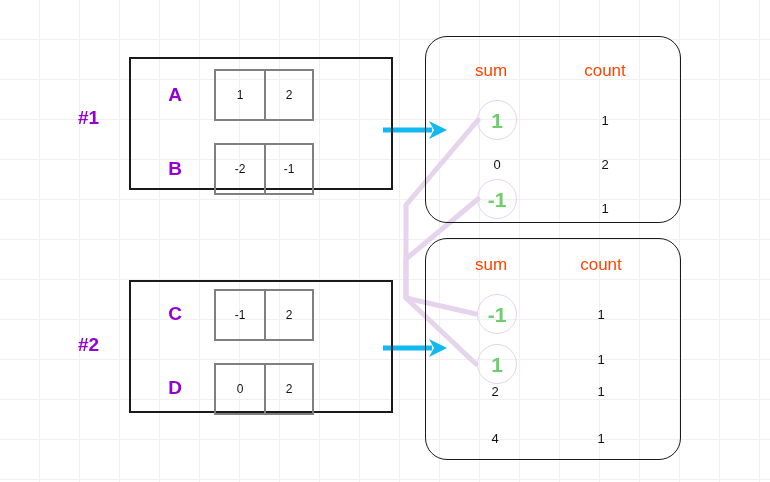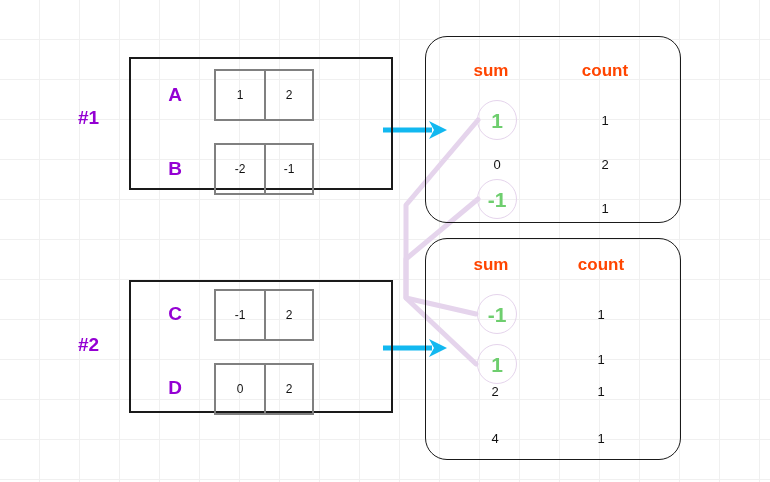--- a/index.html
+++ b/index.html
@@ -78,21 +78,21 @@
     position: absolute;
     border: 1.6px solid #1a1a1a;
     border-radius: 22px;
     background: transparent;
     box-sizing: border-box;
   }
   .agg-head {
     position: absolute;
     color: #ff4500;
     font-size: 17px;
-    font-weight: bold;
+    font-weight: normal;
     line-height: 1;
     text-align: center;
     width: 70px;
   }
   .agg-val {
     position: absolute;
     font-size: 13px;
     color: #111111;
     line-height: 1;
     text-align: center;

